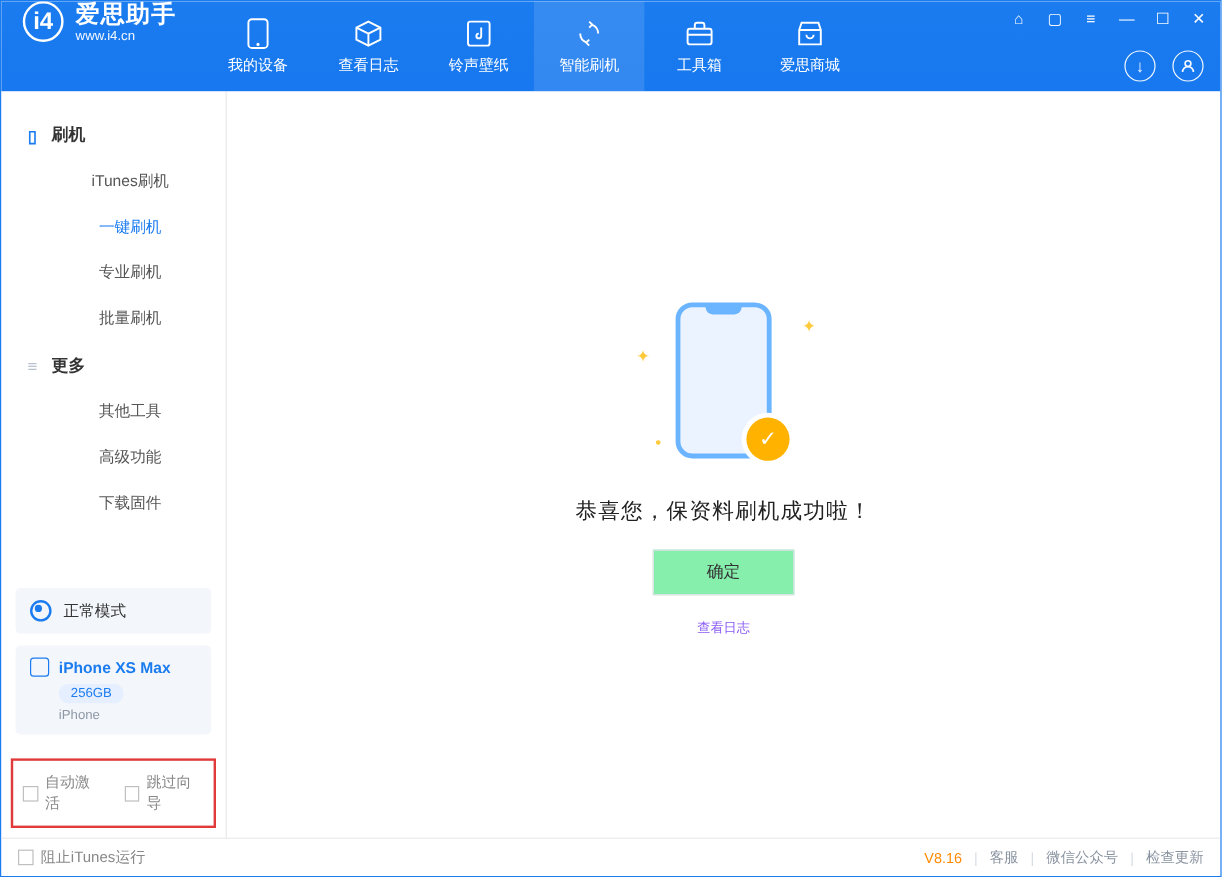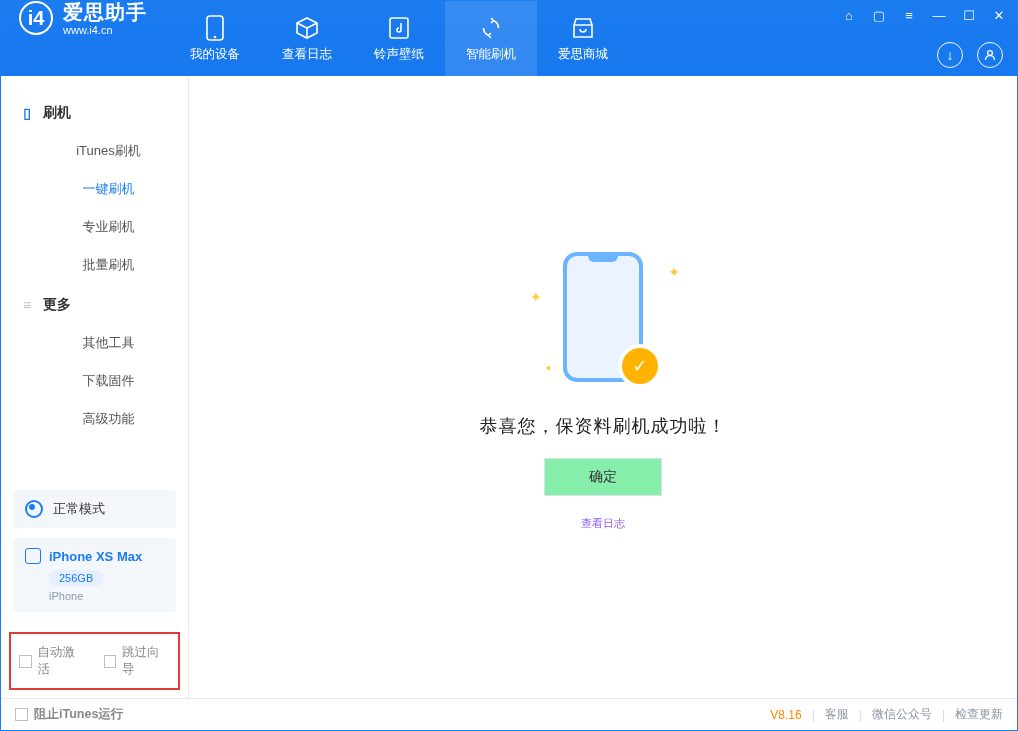--- a/index.html
+++ b/index.html
@@ -56,21 +56,21 @@
     .badge-ok{ position:absolute; right:30px; bottom:10px; width:36px;height:36px; background:#ffb300; border-radius:50%; display:flex;align-items:center;justify-content:center; color:#fff; font-size:18px; box-shadow:0 0 0 4px #fff;}
     .sparkle{position:absolute; color:#ffca3a; font-size:14px;}
     .s1{left:12px; top:45px;} .s2{right:8px; top:20px;} .s3{left:28px; bottom:18px;}
 
     .msg { font-size:18px; color:#222; letter-spacing:1px;}
     .btn-ok{ border:1px solid #d9e0e8; background:#86efac; padding:9px 44px; font-size:14px; color:#333; cursor:pointer;}
     .log-link{ color:#8b5cf6; font-size:11px; cursor:pointer;}
 
     
     .footer{ height:32px; border-top:1px solid #e9e9e9; display:flex; align-items:center; padding:0 14px; font-size:12px; color:#8a94a1;}
-    .footer .left{ display:flex; align-items:flex-start; gap:6px;font-weight:bold;}
+    .footer .left{ display:flex; align-items:flex-start; gap:6px;}
     .footer .right{ margin-left:auto; display:flex; align-items:center; gap:10px;}
     .footer .sep{ color:#d7dde4;}
     .footer .ver{ color:#ff8a00;}
     .footer .lnk{ cursor:pointer; color:#8a94a1;}
   </style>
 </head>
 <body>
 
 <div class="header">
   <div class="logo-block">
@@ -109,20 +109,29 @@
       <span class="lbl">铃声壁纸</span>
     </div>
     <div class="nav-item active">
       <span class="ico">
           <svg width="24" height="24" viewBox="0 0 24 24">
             <path d="M12 2l2.5 2.5L12 7M12 22l-2.5-2.5L12 17" stroke="#fff" stroke-width="1.6" fill="none"></path>
             <path d="M14 4.5A8 8 0 0119.5 12M10 19.5A8 8 0 014.5 12" stroke="#fff" stroke-width="1.6" fill="none"></path>
           </svg>
         </span>
       <span class="lbl">智能刷机</span>
+    </div>
+    <div class="nav-item">
+      <span class="ico">
+          <svg width="24" height="22" viewBox="0 0 24 22">
+            <rect x="2" y="7" width="20" height="13" rx="2" fill="none" stroke="#fff" stroke-width="1.6"></rect>
+            <path d="M8 7V4a2 2 0 012-2h4a2 2 0 012 2v3M2 12h20" stroke="#fff" stroke-width="1.6" fill="none"></path>
+          </svg>
+        </span>
+      <span class="lbl">工具箱</span>
     </div>
     <div class="nav-item">
       <span class="ico">
           <svg width="24" height="22" viewBox="0 0 24 22">
             <path d="M3 8l2-6h14l2 6v12H3z" fill="none" stroke="#fff" stroke-width="1.6"></path>
             <path d="M3 8h18M9 12a3 3 0 006 0" stroke="#fff" stroke-width="1.6" fill="none"></path>
           </svg>
         </span>
       <span class="lbl">爱思商城</span>
     </div>
@@ -157,22 +166,22 @@
       <div class="side-item">iTunes刷机</div>
       <div class="side-item active">一键刷机</div>
       <div class="side-item">专业刷机</div>
       <div class="side-item">批量刷机</div>
 
       <div class="side-group-hdr">
         <span class="hic" style="color:#b9c2cd">≡</span>
         <span>更多</span>
       </div>
       <div class="side-item">其他工具</div>
+      <div class="side-item">高级功能</div>
       <div class="side-item">下载固件</div>
-      <div class="side-item">高级功能</div>
     </div>
 
     <div class="side-bottom">
       <div class="mode-card">
         <span class="mode-ico"></span>
         <span>正常模式</span>
       </div>
       <div class="dev-card">
         <div class="dev-row1">
           <span class="pic"></span>

